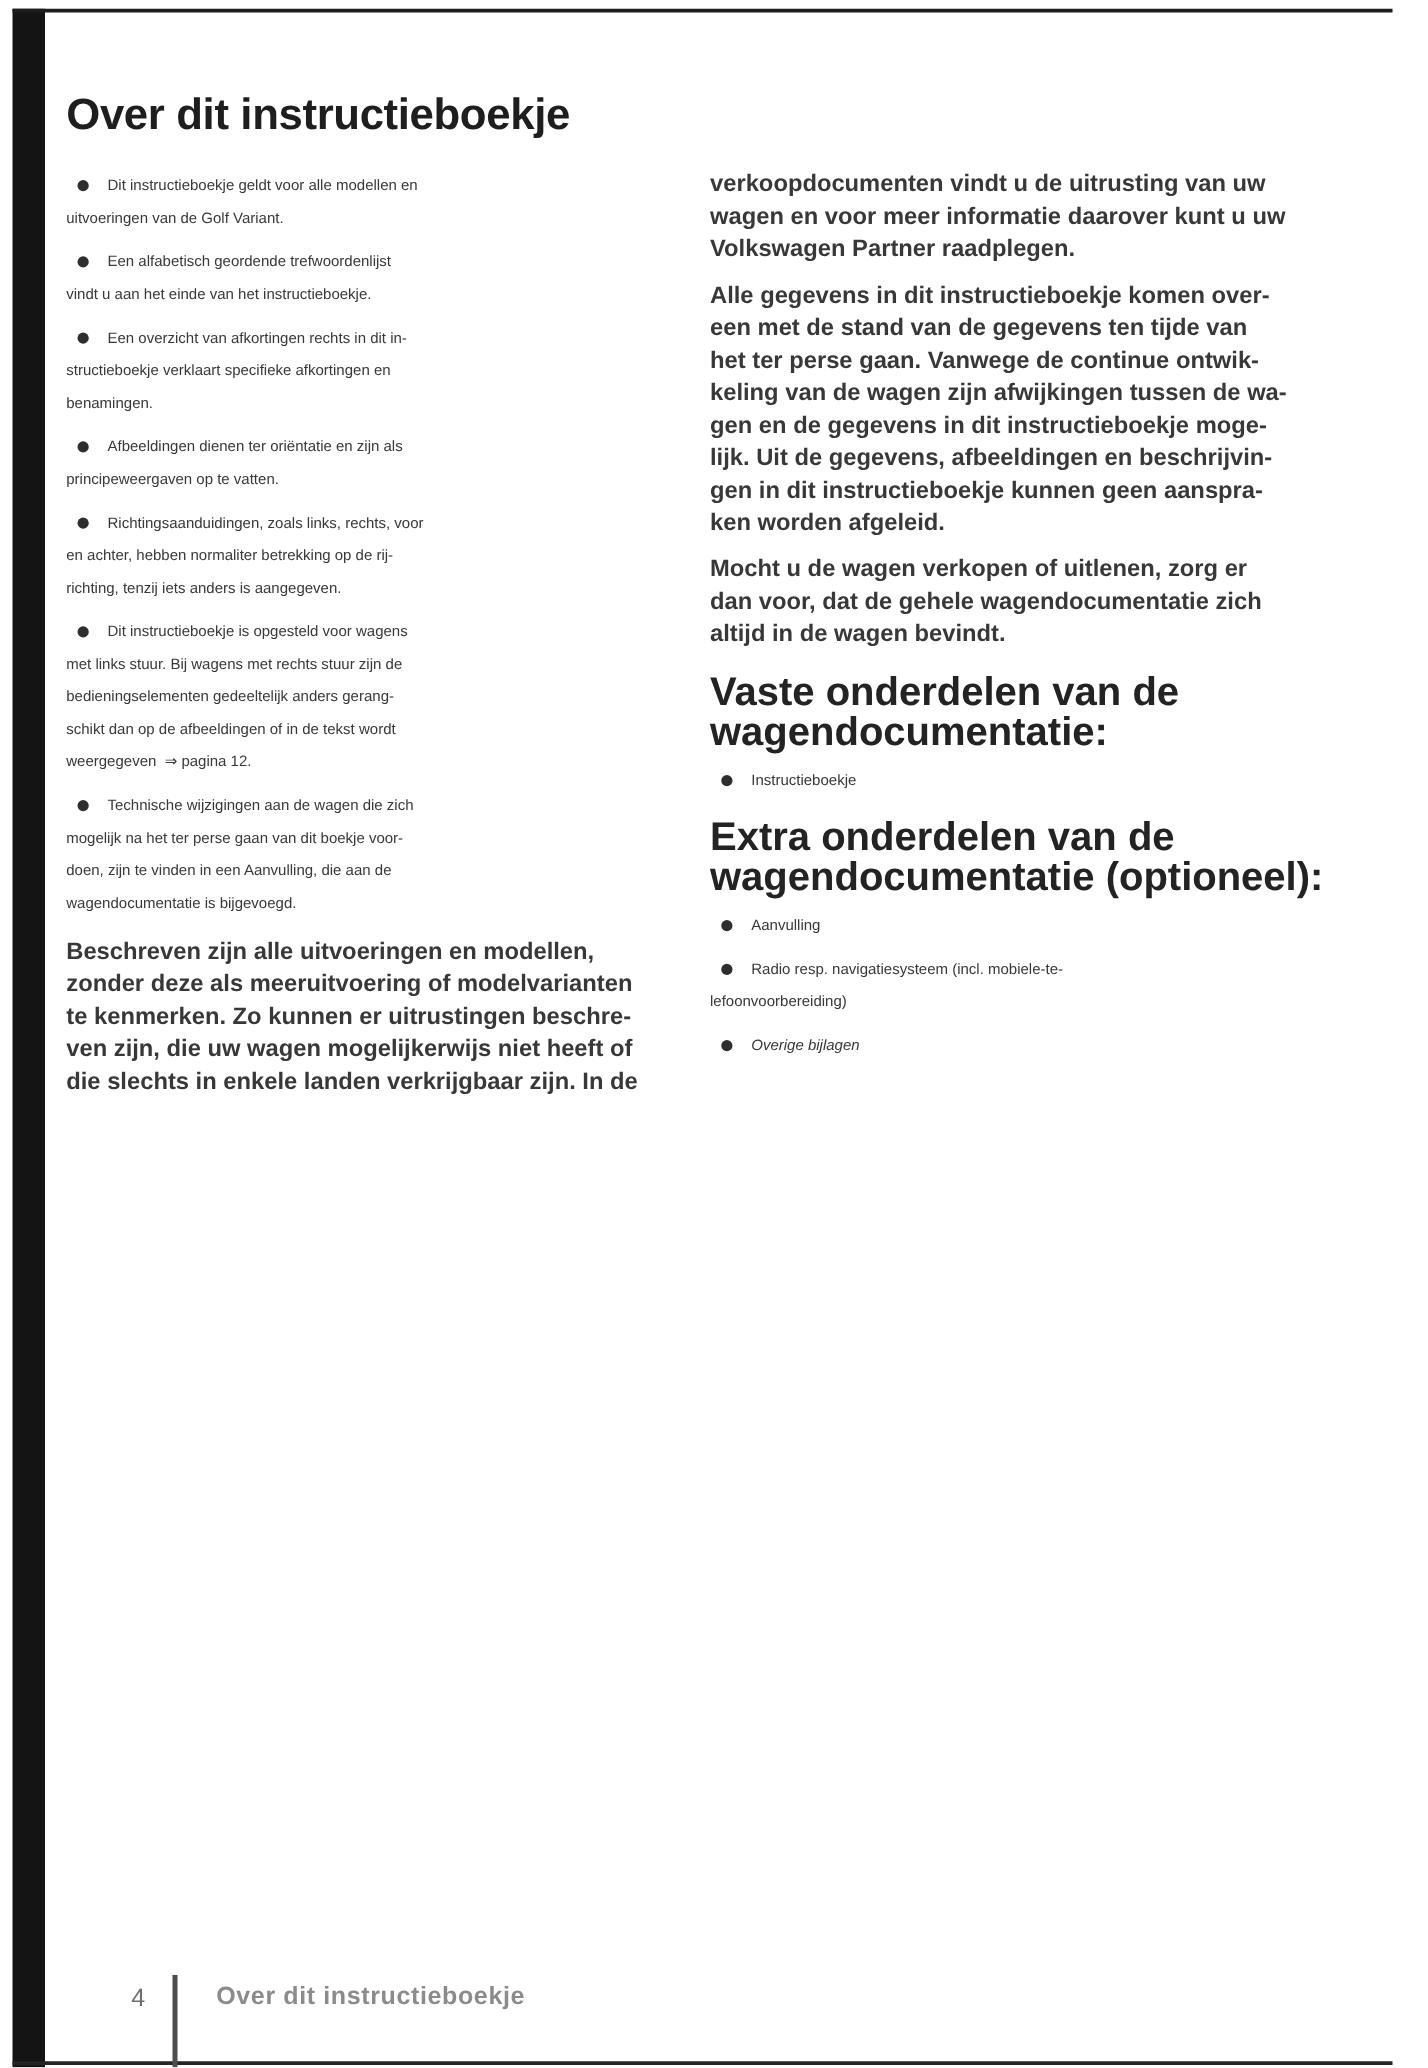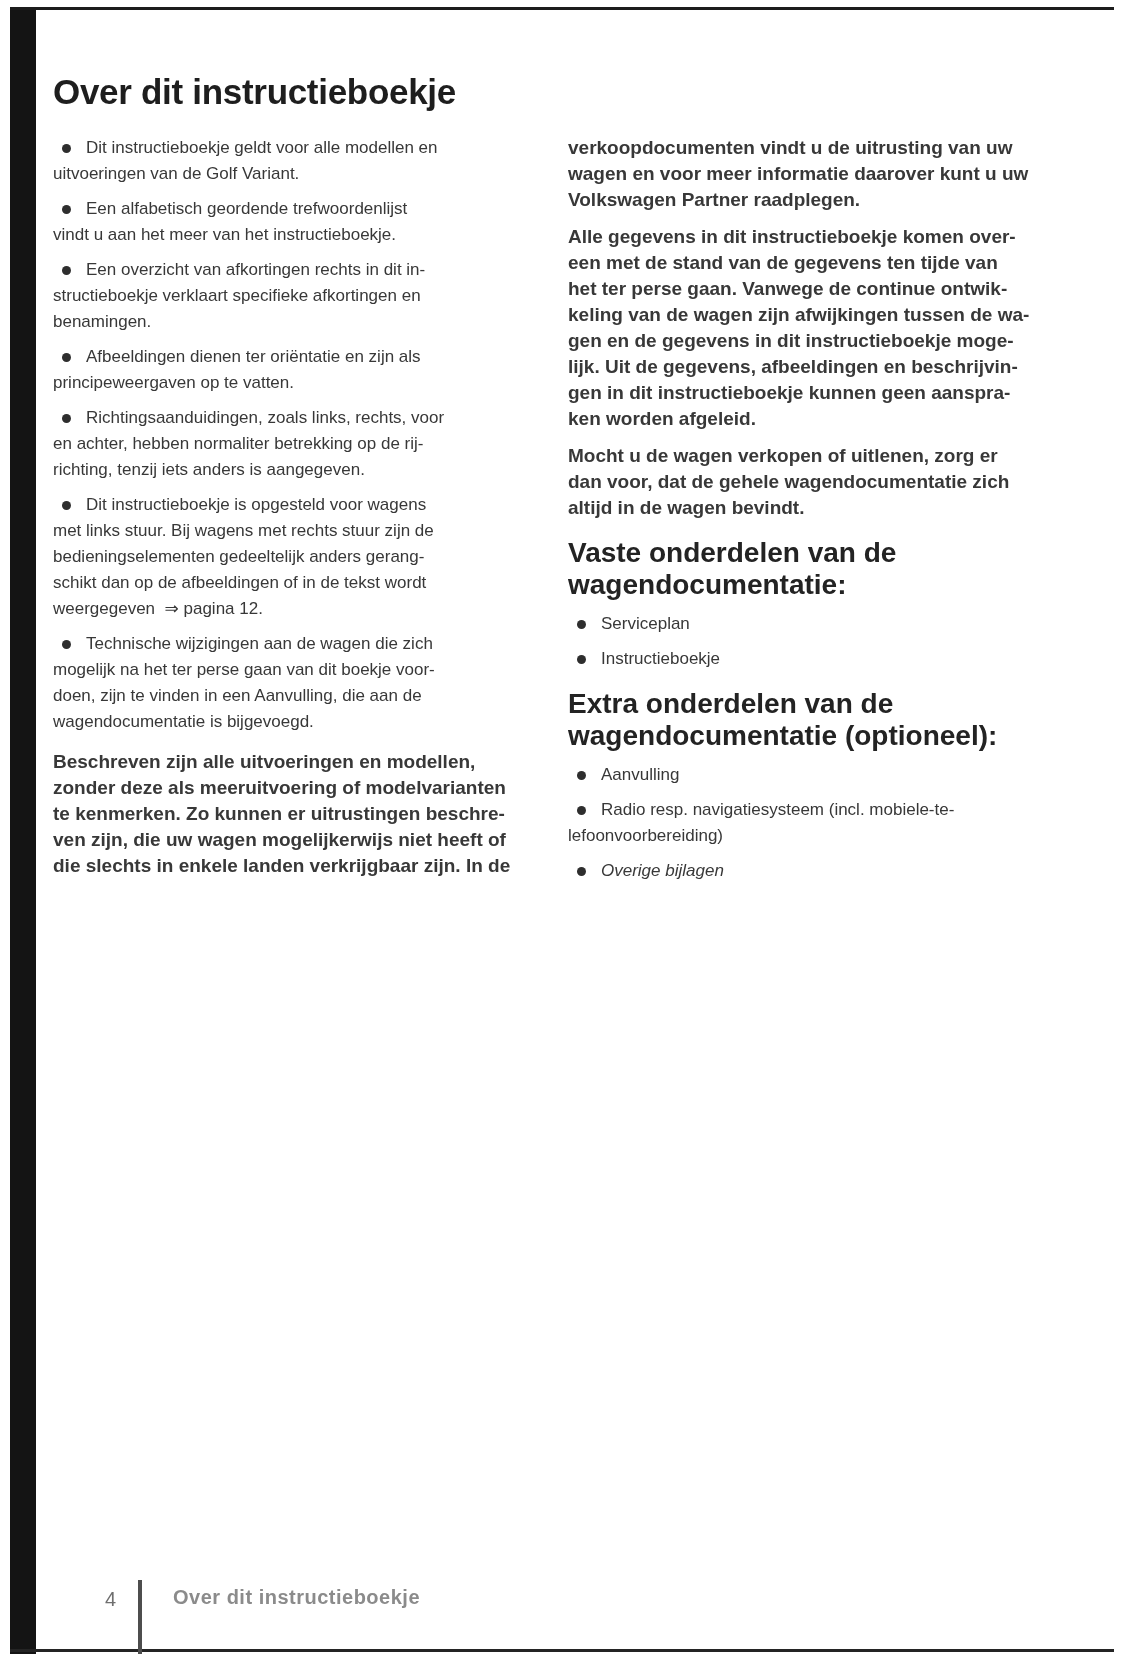--- a/index.html
+++ b/index.html
@@ -26,30 +26,30 @@
   .col-left{left:53px;}
   .col-right{left:568px;}
 
   .bullet{position:relative;margin:0 0 9px 0;}
   .dot{
     position:absolute;left:9px;top:9px;width:9px;height:9px;
     border-radius:50%;background:#2e2e2e;
   }
   .btext{
     text-indent:33px;white-space:pre;
-    font-size:17px;line-height:26px;margin:0;
+    font-size:12px;line-height:26px;margin:0;
   }
   .para{
     white-space:pre;font-size:19px;line-height:26px;
     margin:0 0 11px 0;
     font-weight:bold;
   }
   .para-gap{margin-top:14px;}
   .section-heading{
-    white-space:pre;font-size:28px;line-height:32px;
+    white-space:pre;font-size:32px;line-height:32px;
     font-weight:700;color:#232323;
     margin:16px 0 10px 0;
   }
   .italic .btext{font-style:italic;}
 
   .footer{position:absolute;left:0;top:0;width:100%;height:100%;pointer-events:none;}
   .page-number{
     position:absolute;left:105px;top:1588px;
     font-size:20px;color:#6f6f6f;
   }
@@ -76,21 +76,21 @@
 
   <div class="col col-left">
     <div class="bullet">
       <span class="dot"></span>
       <div class="btext">Dit instructieboekje geldt voor alle modellen en
 uitvoeringen van de Golf Variant.</div>
     </div>
     <div class="bullet">
       <span class="dot"></span>
       <div class="btext">Een alfabetisch geordende trefwoordenlijst
-vindt u aan het meer van het instructieboekje.</div>
+vindt u aan het einde van het instructieboekje.</div>
     </div>
     <div class="bullet">
       <span class="dot"></span>
       <div class="btext">Een overzicht van afkortingen rechts in dit in-
 structieboekje verklaart specifieke afkortingen en
 benamingen.</div>
     </div>
     <div class="bullet">
       <span class="dot"></span>
       <div class="btext">Afbeeldingen dienen ter oriëntatie en zijn als
@@ -137,24 +137,20 @@
 gen in dit instructieboekje kunnen geen aanspra-
 ken worden afgeleid.</div>
     <div class="para">Mocht u de wagen verkopen of uitlenen, zorg er
 dan voor, dat de gehele wagendocumentatie zich
 altijd in de wagen bevindt.</div>
 
     <h2 class="section-heading">Vaste onderdelen van de
 wagendocumentatie:</h2>
     <div class="bullet">
       <span class="dot"></span>
-      <div class="btext">Serviceplan</div>
-    </div>
-    <div class="bullet">
-      <span class="dot"></span>
       <div class="btext">Instructieboekje</div>
     </div>
 
     <h2 class="section-heading">Extra onderdelen van de
 wagendocumentatie (optioneel):</h2>
     <div class="bullet">
       <span class="dot"></span>
       <div class="btext">Aanvulling</div>
     </div>
     <div class="bullet">

